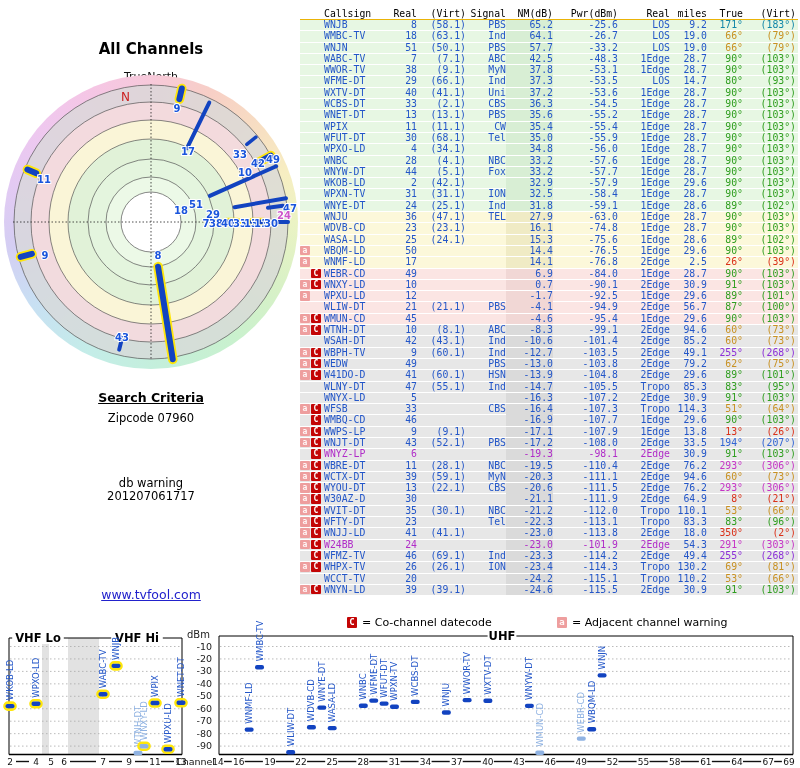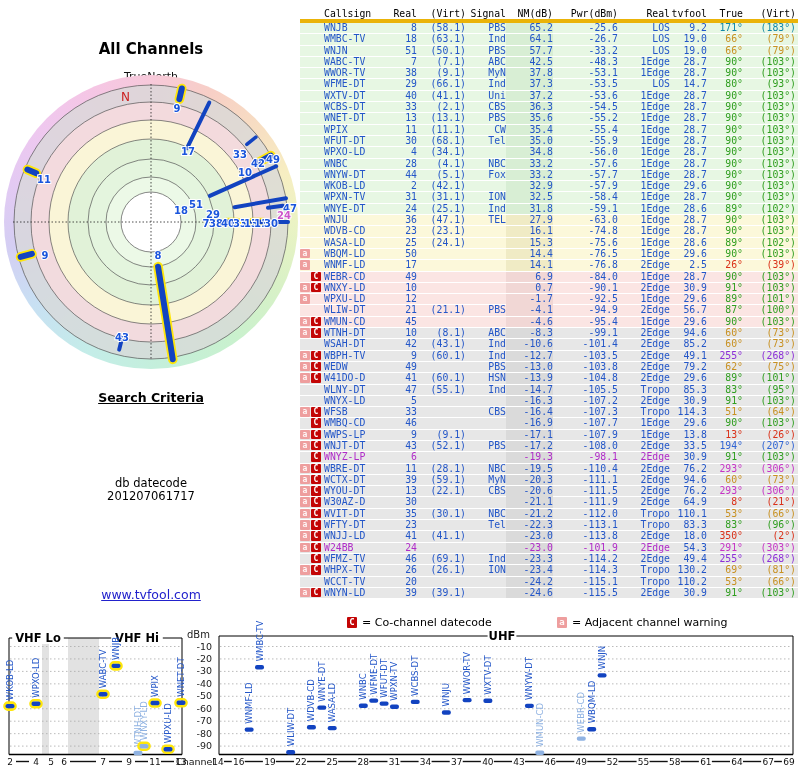--- a/index.html
+++ b/index.html
@@ -23,21 +23,21 @@
   #site-link{left:51px;top:587px;width:200px;text-align:center;font-size:12.5px}
   #site-link a{color:#2222cc;text-decoration:underline;cursor:pointer}
   
   #sigtable{left:300px;top:8px;width:498px;font-family:"DejaVu Sans Mono",monospace;font-size:9.8px;color:#2356c8}
   #thdr1{position:relative;height:11px;color:#000}
   #thdr1 span{position:absolute;white-space:pre}
   #thdr1 .eq{color:#9a9a9a}
   .trow{display:grid;grid-template-columns:11px 13px 65px 28px 49px 40px 47px 65px 52px 37px 36px 53px;
         height:10.3px;line-height:10.4px;border-bottom:1px solid #fff;white-space:pre}
   .trow span{overflow:visible}
-  #thdr2{color:#000;border-bottom:4px solid #eab308;height:11px;line-height:11px}
+  #thdr2{color:#000;border-bottom:1px solid #eab308;height:11px;line-height:11px}
   .rt{text-align:right}
   .green{background:#e7f7e3}.green .nm{background:#d8eed4}
   .yellow{background:#fcf8da}.yellow .nm{background:#f0ebc5}
   .pink{background:#fbe5e3}.pink .nm{background:#f1d7d5}
   .gray{background:#e7e7e7}.gray .nm{background:#dadada}
   .wm{display:inline-block;width:10px;height:9.5px;border-radius:1px;
       font:bold 8px/9.5px "DejaVu Sans Mono",monospace;text-align:center;vertical-align:top}
   .wa{background:#ee9e9e;color:#fff6f6}
   .wc{background:#c30505;color:#fff}
   
@@ -102,29 +102,30 @@
     <text x="271" y="197" fill="#1a55dc" font-size="10" font-weight="bold" text-anchor="middle" style="paint-order:stroke;stroke:#fff;stroke-width:2px">30</text>
     <text x="284" y="189" fill="#cc55cc" font-size="10" font-weight="bold" text-anchor="middle" style="paint-order:stroke;stroke:#fff;stroke-width:2px">24</text>
     <text x="158" y="229" fill="#1a55dc" font-size="10" font-weight="bold" text-anchor="middle" style="paint-order:stroke;stroke:#fff;stroke-width:2px">8</text>
     <text x="122" y="311" fill="#1a55dc" font-size="10" font-weight="bold" text-anchor="middle" style="paint-order:stroke;stroke:#fff;stroke-width:2px">43</text>
     <text x="45" y="229" fill="#1a55dc" font-size="10" font-weight="bold" text-anchor="middle" style="paint-order:stroke;stroke:#fff;stroke-width:2px">9</text>
     <text x="44" y="153" fill="#1a55dc" font-size="10" font-weight="bold" text-anchor="middle" style="paint-order:stroke;stroke:#fff;stroke-width:2px">11</text>
   </svg>
 
 <div class="abs" id="search-title">Search Criteria</div>
 <div class="abs" id="search-lines">
-</div>
-<div class="abs" id="datecode-label">db datecode</div>
+  <div>Zipcode 07960</div>
+</div>
+<div class="abs" id="datecode-label">db warning</div>
 <div class="abs" id="datecode-value">201207061717</div>
 <div class="abs" id="site-link">
   <a>www.tvfool.com</a>
 </div>
 
 <div class="abs" id="sigtable">
-  <div class="trow" id="thdr2"><span class=""></span><span class=""></span><span class="">Callsign</span><span class="rt">Real</span><span class="rt">(Virt)</span><span class="rt">Signal</span><span class="rt">NM(dB)</span><span class="rt">Pwr(dBm)</span><span class="rt">Real</span><span class="rt">tvfool</span><span class="rt">True</span><span class="rt">(Virt)</span></div>
+  <div class="trow" id="thdr2"><span class=""></span><span class=""></span><span class="">Callsign</span><span class="rt">Real</span><span class="rt">(Virt)</span><span class="rt">Signal</span><span class="rt">NM(dB)</span><span class="rt">Pwr(dBm)</span><span class="rt">Real</span><span class="rt">miles</span><span class="rt">True</span><span class="rt">(Virt)</span></div>
   <div id="tbody">
       <div class="trow green"><span></span><span></span><span class="" style="color: rgb(35, 86, 200);">WNJB</span><span class="rt" style="color: rgb(35, 86, 200);">8</span><span class="rt" style="color: rgb(35, 86, 200);">(58.1)</span><span class="rt" style="color: rgb(35, 86, 200);">PBS</span><span class="rt nm" style="color: rgb(35, 86, 200);">65.2</span><span class="rt" style="color: rgb(35, 86, 200);">-25.6</span><span class="rt" style="color: rgb(35, 86, 200);">LOS</span><span class="rt" style="color: rgb(35, 86, 200);">9.2</span><span class="rt" style="color: rgb(17, 135, 168);">171°</span><span class="rt" style="color: rgb(17, 135, 168);">(183°)</span></div>
       <div class="trow green"><span></span><span></span><span class="" style="color: rgb(35, 86, 200);">WMBC-TV</span><span class="rt" style="color: rgb(35, 86, 200);">18</span><span class="rt" style="color: rgb(35, 86, 200);">(63.1)</span><span class="rt" style="color: rgb(35, 86, 200);">Ind</span><span class="rt nm" style="color: rgb(35, 86, 200);">64.1</span><span class="rt" style="color: rgb(35, 86, 200);">-26.7</span><span class="rt" style="color: rgb(35, 86, 200);">LOS</span><span class="rt" style="color: rgb(35, 86, 200);">19.0</span><span class="rt" style="color: rgb(200, 145, 34);">66°</span><span class="rt" style="color: rgb(200, 145, 34);">(79°)</span></div>
       <div class="trow green"><span></span><span></span><span class="" style="color: rgb(35, 86, 200);">WNJN</span><span class="rt" style="color: rgb(35, 86, 200);">51</span><span class="rt" style="color: rgb(35, 86, 200);">(50.1)</span><span class="rt" style="color: rgb(35, 86, 200);">PBS</span><span class="rt nm" style="color: rgb(35, 86, 200);">57.7</span><span class="rt" style="color: rgb(35, 86, 200);">-33.2</span><span class="rt" style="color: rgb(35, 86, 200);">LOS</span><span class="rt" style="color: rgb(35, 86, 200);">19.0</span><span class="rt" style="color: rgb(200, 145, 34);">66°</span><span class="rt" style="color: rgb(200, 145, 34);">(79°)</span></div>
       <div class="trow green"><span></span><span></span><span class="" style="color: rgb(35, 86, 200);">WABC-TV</span><span class="rt" style="color: rgb(35, 86, 200);">7</span><span class="rt" style="color: rgb(35, 86, 200);">(7.1)</span><span class="rt" style="color: rgb(35, 86, 200);">ABC</span><span class="rt nm" style="color: rgb(35, 86, 200);">42.5</span><span class="rt" style="color: rgb(35, 86, 200);">-48.3</span><span class="rt" style="color: rgb(35, 86, 200);">1Edge</span><span class="rt" style="color: rgb(35, 86, 200);">28.7</span><span class="rt" style="color: rgb(47, 158, 31);">90°</span><span class="rt" style="color: rgb(47, 158, 31);">(103°)</span></div>
       <div class="trow green"><span></span><span></span><span class="" style="color: rgb(35, 86, 200);">WWOR-TV</span><span class="rt" style="color: rgb(35, 86, 200);">38</span><span class="rt" style="color: rgb(35, 86, 200);">(9.1)</span><span class="rt" style="color: rgb(35, 86, 200);">MyN</span><span class="rt nm" style="color: rgb(35, 86, 200);">37.8</span><span class="rt" style="color: rgb(35, 86, 200);">-53.1</span><span class="rt" style="color: rgb(35, 86, 200);">1Edge</span><span class="rt" style="color: rgb(35, 86, 200);">28.7</span><span class="rt" style="color: rgb(47, 158, 31);">90°</span><span class="rt" style="color: rgb(47, 158, 31);">(103°)</span></div>
       <div class="trow green"><span></span><span></span><span class="" style="color: rgb(35, 86, 200);">WFME-DT</span><span class="rt" style="color: rgb(35, 86, 200);">29</span><span class="rt" style="color: rgb(35, 86, 200);">(66.1)</span><span class="rt" style="color: rgb(35, 86, 200);">Ind</span><span class="rt nm" style="color: rgb(35, 86, 200);">37.3</span><span class="rt" style="color: rgb(35, 86, 200);">-53.5</span><span class="rt" style="color: rgb(35, 86, 200);">LOS</span><span class="rt" style="color: rgb(35, 86, 200);">14.7</span><span class="rt" style="color: rgb(47, 158, 31);">80°</span><span class="rt" style="color: rgb(47, 158, 31);">(93°)</span></div>
       <div class="trow green"><span></span><span></span><span class="" style="color: rgb(35, 86, 200);">WXTV-DT</span><span class="rt" style="color: rgb(35, 86, 200);">40</span><span class="rt" style="color: rgb(35, 86, 200);">(41.1)</span><span class="rt" style="color: rgb(35, 86, 200);">Uni</span><span class="rt nm" style="color: rgb(35, 86, 200);">37.2</span><span class="rt" style="color: rgb(35, 86, 200);">-53.6</span><span class="rt" style="color: rgb(35, 86, 200);">1Edge</span><span class="rt" style="color: rgb(35, 86, 200);">28.7</span><span class="rt" style="color: rgb(47, 158, 31);">90°</span><span class="rt" style="color: rgb(47, 158, 31);">(103°)</span></div>
       <div class="trow green"><span></span><span></span><span class="" style="color: rgb(35, 86, 200);">WCBS-DT</span><span class="rt" style="color: rgb(35, 86, 200);">33</span><span class="rt" style="color: rgb(35, 86, 200);">(2.1)</span><span class="rt" style="color: rgb(35, 86, 200);">CBS</span><span class="rt nm" style="color: rgb(35, 86, 200);">36.3</span><span class="rt" style="color: rgb(35, 86, 200);">-54.5</span><span class="rt" style="color: rgb(35, 86, 200);">1Edge</span><span class="rt" style="color: rgb(35, 86, 200);">28.7</span><span class="rt" style="color: rgb(47, 158, 31);">90°</span><span class="rt" style="color: rgb(47, 158, 31);">(103°)</span></div>
       <div class="trow green"><span></span><span></span><span class="" style="color: rgb(35, 86, 200);">WNET-DT</span><span class="rt" style="color: rgb(35, 86, 200);">13</span><span class="rt" style="color: rgb(35, 86, 200);">(13.1)</span><span class="rt" style="color: rgb(35, 86, 200);">PBS</span><span class="rt nm" style="color: rgb(35, 86, 200);">35.6</span><span class="rt" style="color: rgb(35, 86, 200);">-55.2</span><span class="rt" style="color: rgb(35, 86, 200);">1Edge</span><span class="rt" style="color: rgb(35, 86, 200);">28.7</span><span class="rt" style="color: rgb(47, 158, 31);">90°</span><span class="rt" style="color: rgb(47, 158, 31);">(103°)</span></div>

